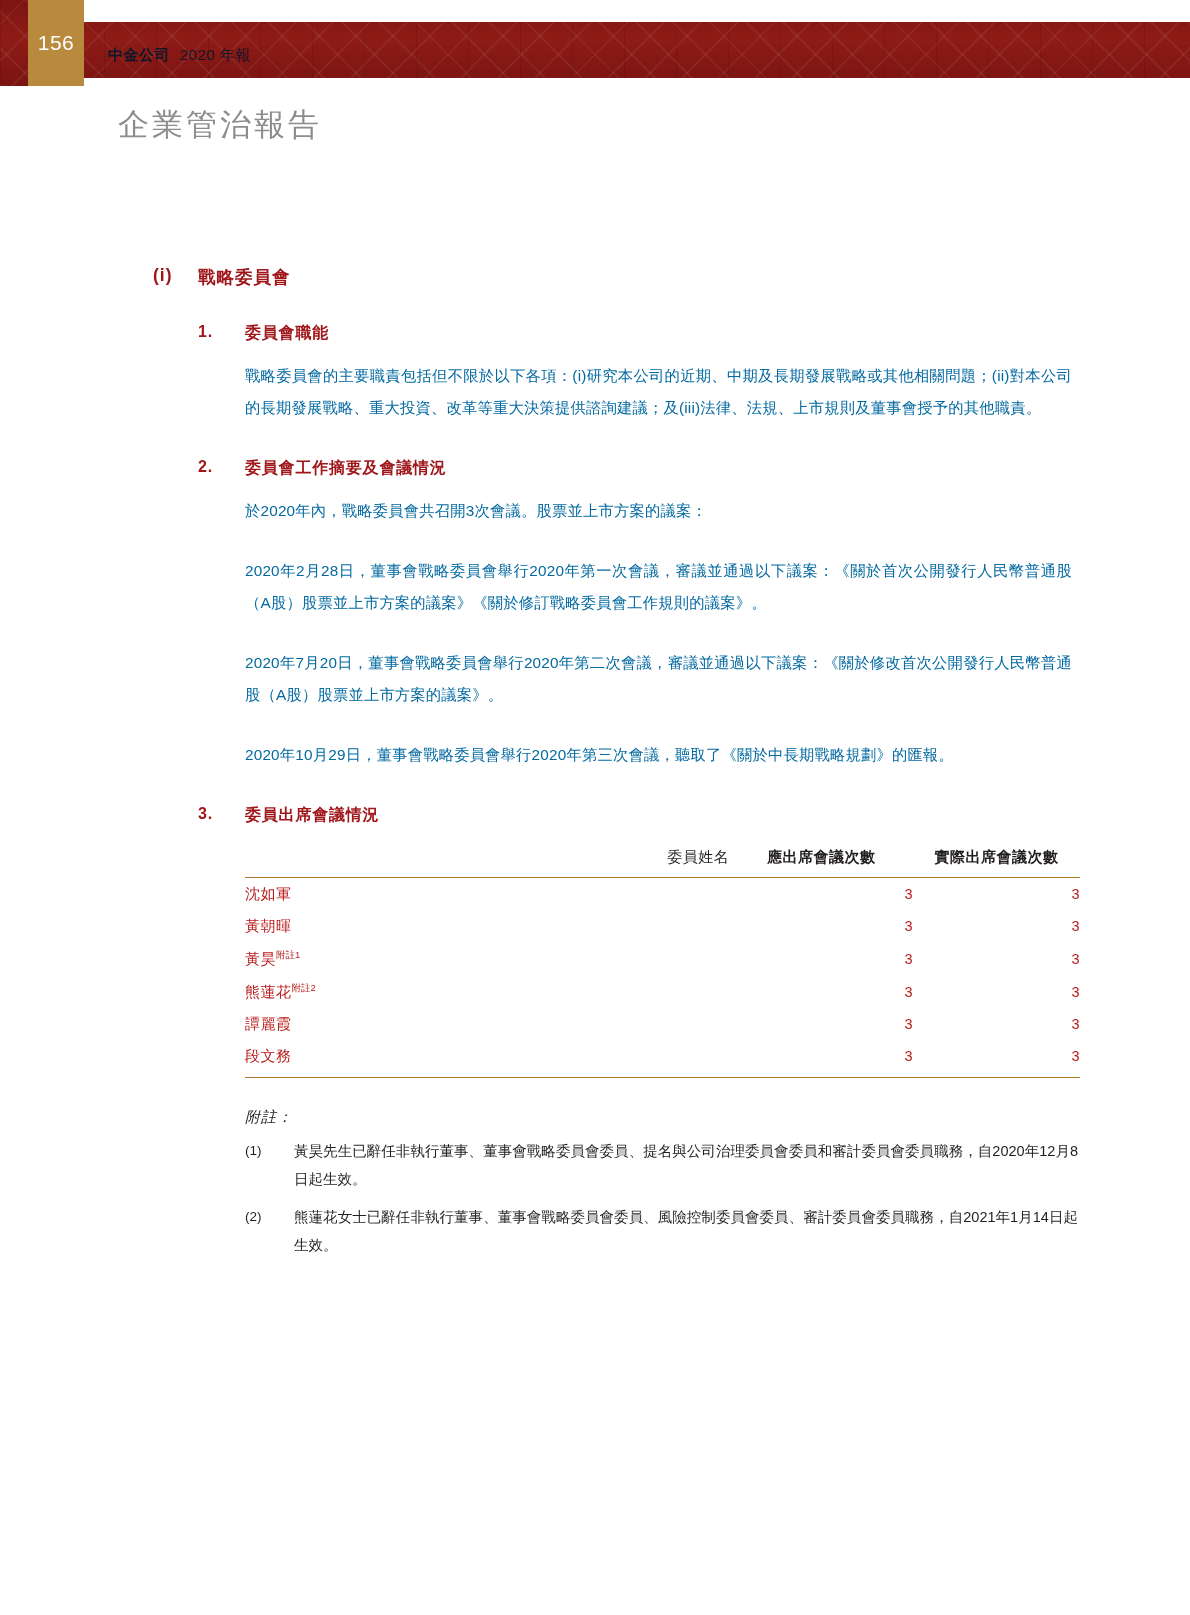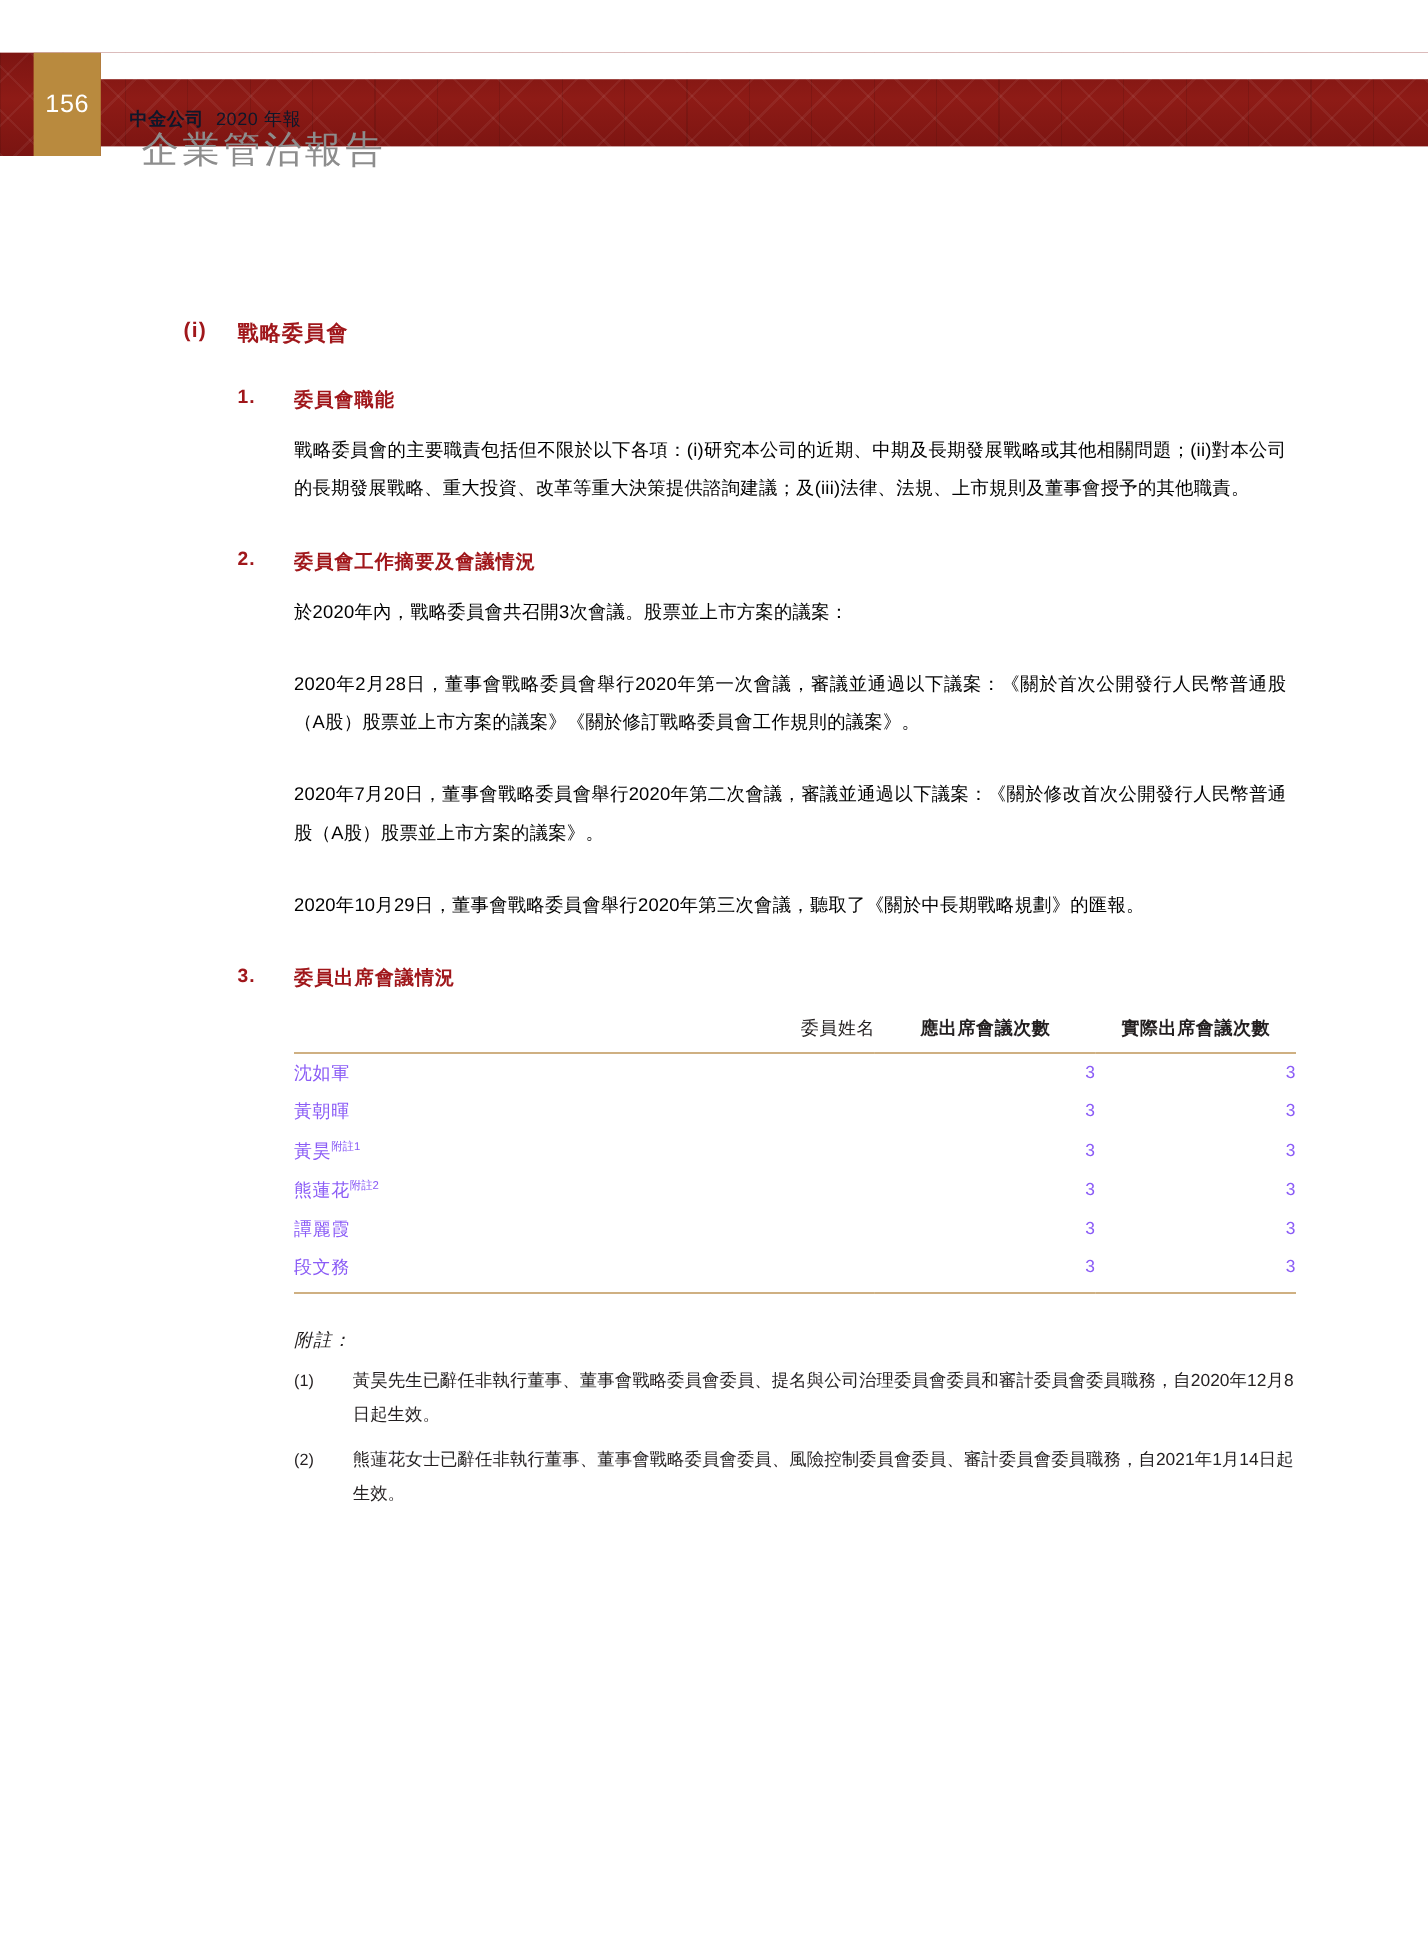--- a/index.html
+++ b/index.html
@@ -16,21 +16,20 @@
     overflow: hidden;
   }
 
   
   .header-band {
     position: absolute;
     top: 0;
     left: 0;
     width: 1190px;
     height: 86px;
-    margin-top: 44px;
   }
   .band-bg {
     position: absolute;
     top: 0;
     left: 0;
     width: 1190px;
     height: 86px;
     background-color: #8c1a16;
     background-image:
       repeating-linear-gradient(45deg, rgba(255,255,255,0.055) 0 2px, rgba(0,0,0,0) 2px 26px),
@@ -139,21 +138,21 @@
     margin-left: 47px;
   }
 
   .para {
     margin-left: 245px;
     margin-right: 118px;
     margin-top: 16px;
     font-size: 15.3px;
     line-height: 32px;
     text-align: justify;
-    color: #000000;
+    color: #0369a1;
     letter-spacing: 0.2px;
   }
   .para.gap {
     margin-top: 28px;
   }
 
   
   .tbl-wrap {
     margin-left: 245px;
     margin-right: 110px;
@@ -172,21 +171,21 @@
     letter-spacing: 0.5px;
     color: #231f20;
   }
   table.attend th.num {
     text-align: center;
     white-space: nowrap;
     font-weight: bold;
   }
   table.attend td {
     padding: 6.5px 0;
-    color: #8b5cf6;
+    color: #b91c1c;
     letter-spacing: 0.5px;
   }
   table.attend td.num {
     text-align: right;
     font-size: 14.5px;
   }
   table.attend tr.last td {
     border-bottom: 1.6px solid #b07c30;
     padding-bottom: 11px;
   }

